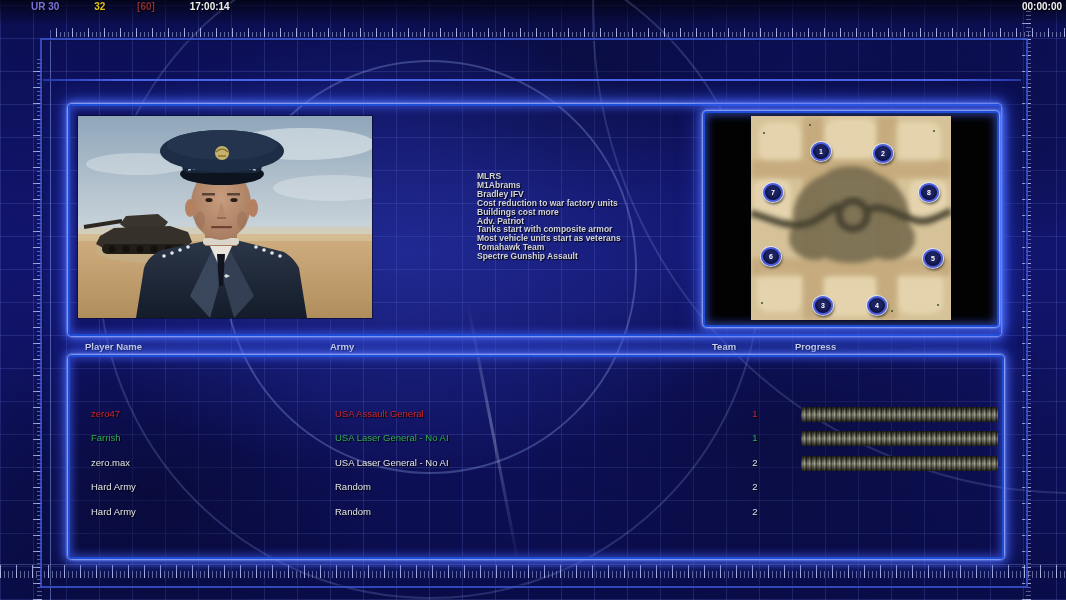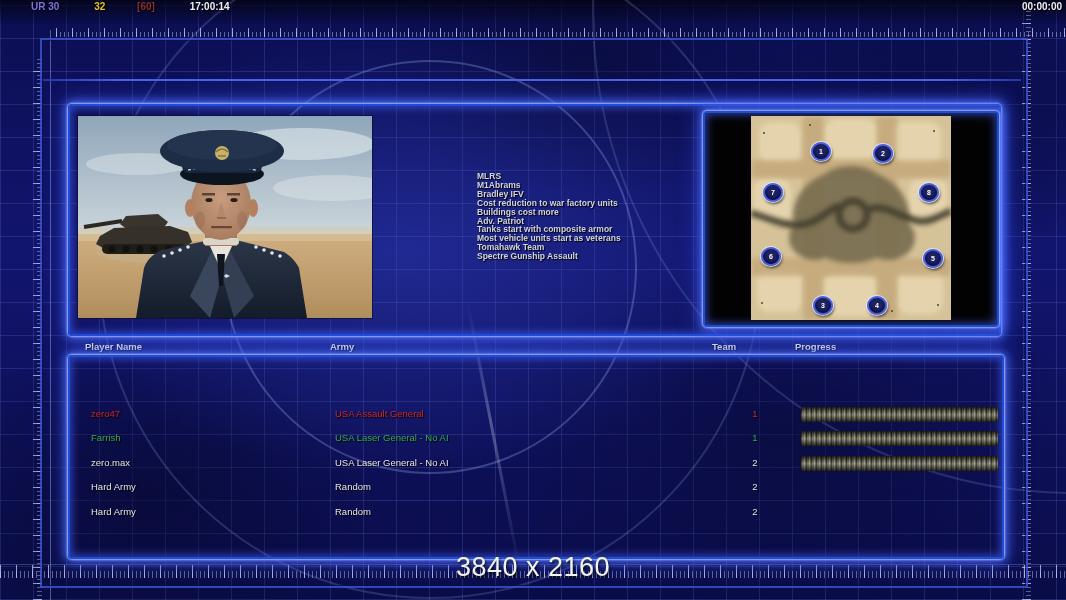--- a/index.html
+++ b/index.html
@@ -312,14 +312,13 @@
           <span class="c-team" style="color: rgb(228, 228, 232);">2</span>
         </div>
         <div class="prow">
           <span class="c-name" style="color: rgb(228, 228, 232);">Hard Army</span>
           <span class="c-army" style="color: rgb(228, 228, 232);">Random</span>
           <span class="c-team" style="color: rgb(228, 228, 232);">2</span>
         </div>
       </div>
   </div>
 
-  <div class="resolution">3840 x 2160</div>
 </div>
 
 </body></html>

